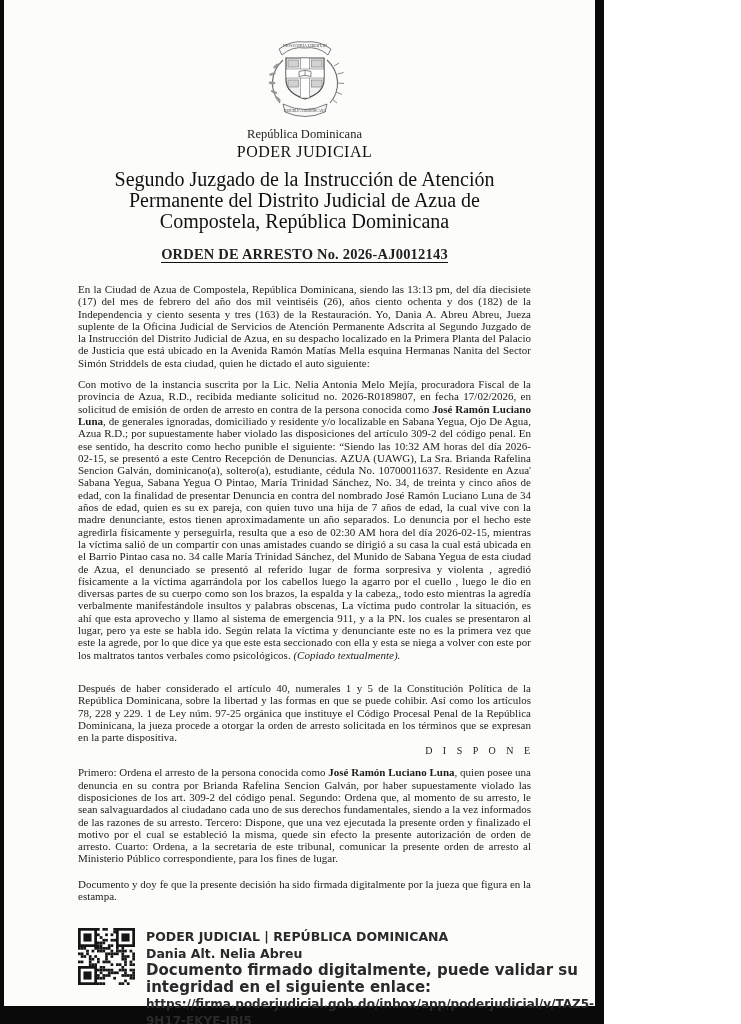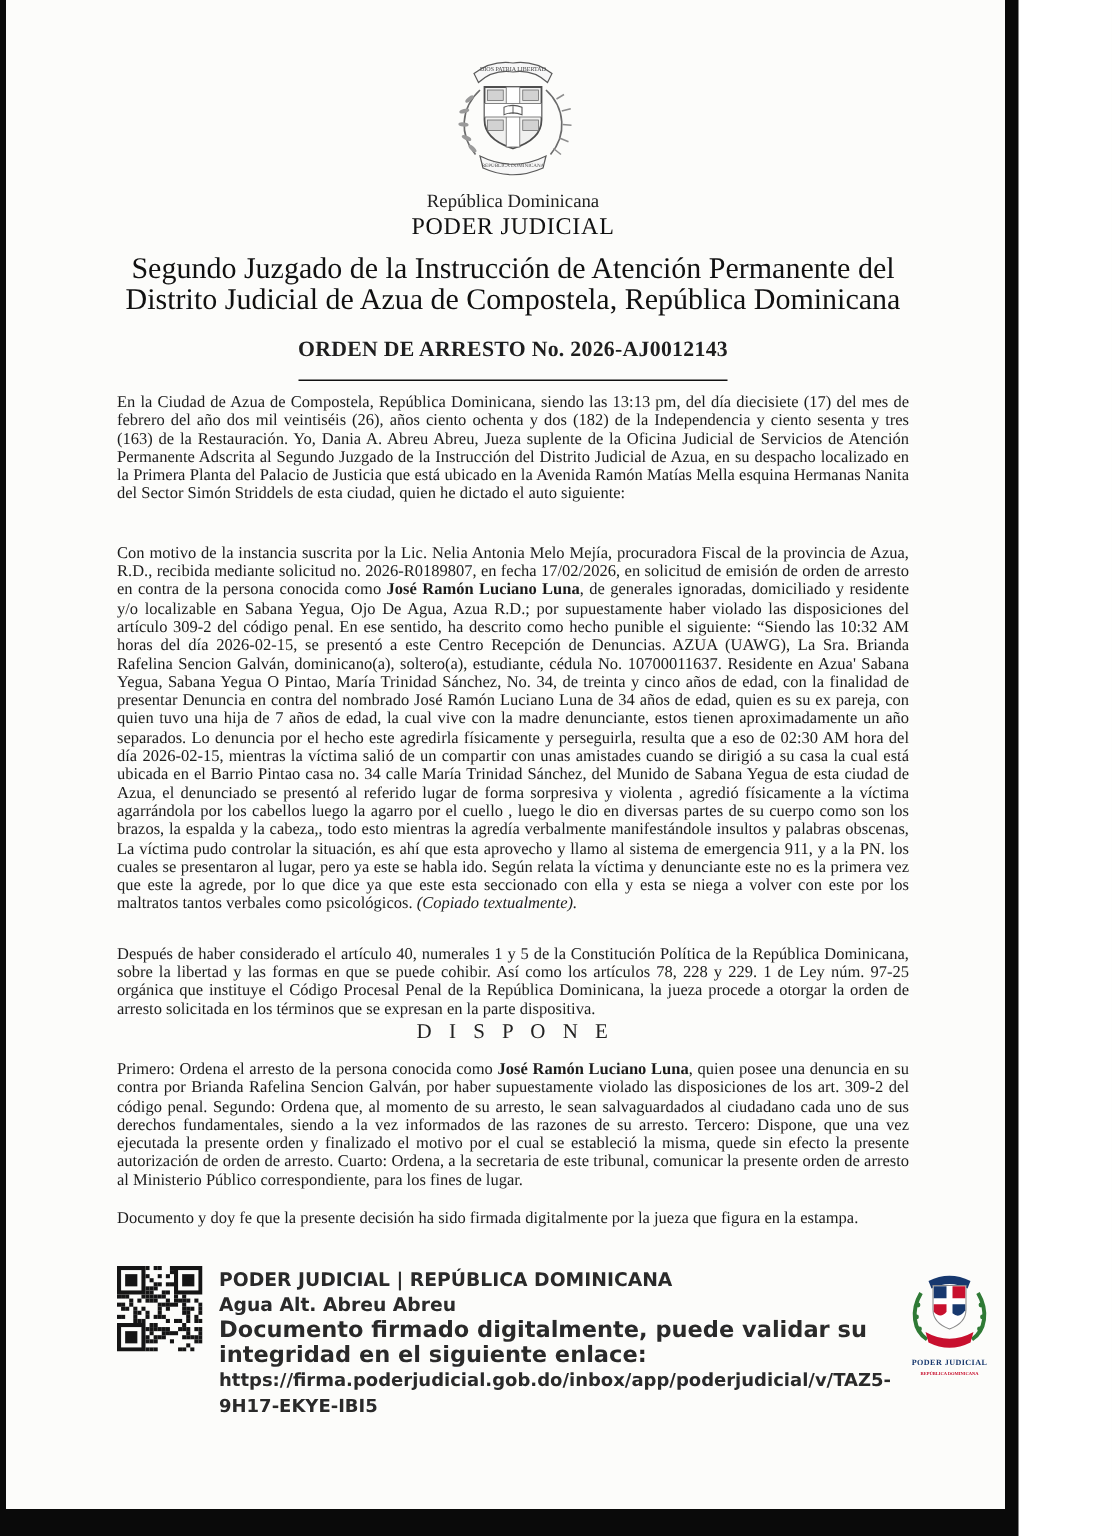--- a/index.html
+++ b/index.html
@@ -1,32 +1,32 @@
 <!DOCTYPE html>
 <html><head>
 <meta charset="utf-8">
 <style>
   html,body{margin:0;padding:0;}
-  .page{position:relative;width:679px;height:1024px;background:#0a0a0a;overflow:hidden;}
+  .page{position:relative;width:604px;height:1024px;background:#0a0a0a;overflow:hidden;}
   .doc{position:absolute;left:4px;top:0;right:9px;bottom:18px;background:#fcfcfa;
        font-family:"Liberation Serif", serif;color:#1f1f1f;}
   .content{padding:36px 64px 0 74px;}
   .header{text-align:center;}
   .seal{width:96px;height:88px;margin:0 auto;}
   .seal svg{display:block;}
   .country{font-size:12.5px;margin-top:3px;color:#222;}
   .institution{font-size:16px;letter-spacing:.5px;margin-top:1px;color:#111;}
   .court{font-weight:normal;font-size:20px;line-height:21px;margin:8px auto 0;max-width:590px;color:#111;}
   .order-title{margin-top:14px;font-size:14.5px;}
-  .order-title span{font-weight:bold;border-bottom:1.5px solid #111;padding-bottom:12px;letter-spacing:.2px;}
+  .order-title span{font-weight:bold;border-bottom:1.5px solid #111;padding-bottom:0;letter-spacing:.2px;}
   .body-par{font-size:11px;line-height:12.3px;text-align:justify;margin:0;color:#1c1c1c;}
   .par-intro{margin-top:20px;}
-  .par-motive{margin-top:27px;}
+  .par-motive{margin-top:9px;}
   .par-legal{margin-top:21px;}
-  .dispone{font-size:14px;letter-spacing:1px;text-align:center;margin-top:2px;word-spacing:6px;color:#222;}
+  .dispone{font-size:10px;letter-spacing:1px;text-align:right;margin-top:2px;word-spacing:6px;color:#222;}
   .par-ruling{margin-top:10px;}
   .par-cert{margin-top:13px;}
   .footer{margin-top:26px;display:flex;align-items:flex-start;
           font-family:"DejaVu Sans", sans-serif;color:#2a2a2a;font-weight:bold;}
   .qr{width:57px;height:57px;flex:0 0 auto;}
   .sig-text{margin-left:11px;flex:1 1 auto;}
   .sig-org{font-size:12.5px;line-height:17px;}
   .sig-name{font-size:12.5px;line-height:17px;}
   .sig-note{font-size:15px;line-height:17px;}
   .sig-url{font-size:12px;line-height:17px;}
@@ -236,21 +236,21 @@
                 <rect x="5.4" y="5.4" width="8.100000000000001" height="8.100000000000001"></rect>
                 <rect x="39.150000000000006" y="1.35" width="16.200000000000003" height="16.200000000000003" fill="none" stroke="#151515" stroke-width="2.7"></rect>
                 <rect x="43.2" y="5.4" width="8.100000000000001" height="8.100000000000001"></rect>
                 <rect x="1.35" y="39.150000000000006" width="16.200000000000003" height="16.200000000000003" fill="none" stroke="#151515" stroke-width="2.7"></rect>
                 <rect x="5.4" y="43.2" width="8.100000000000001" height="8.100000000000001"></rect>
               </g>
           </svg>
         </div>
         <div class="sig-text">
           <div class="sig-org">PODER JUDICIAL | REPÚBLICA DOMINICANA</div>
-          <div class="sig-name">Agua Alt. Abreu Abreu</div>
+          <div class="sig-name">Dania Alt. Nelia Abreu</div>
           <div class="sig-note">Documento firmado digitalmente, puede validar su integridad en el siguiente enlace:</div>
           <div class="sig-url">https://firma.poderjudicial.gob.do/inbox/app/poderjudicial/v/TAZ5-9H17-EKYE-IBI5</div>
         </div>
         <div class="pj-logo">
           <svg width="62" height="80" viewBox="0 0 62 80" xmlns="http://www.w3.org/2000/svg">
 
             <path d="M12,18 C5,30 7,43 16,49" fill="none" stroke="#2f7a35" stroke-width="2.6"></path>
             <path d="M50,18 C57,30 55,43 46,49" fill="none" stroke="#2f7a35" stroke-width="2.6"></path>
             <g fill="#2f7a35">
               <circle cx="10" cy="26" r="1.6"></circle>

